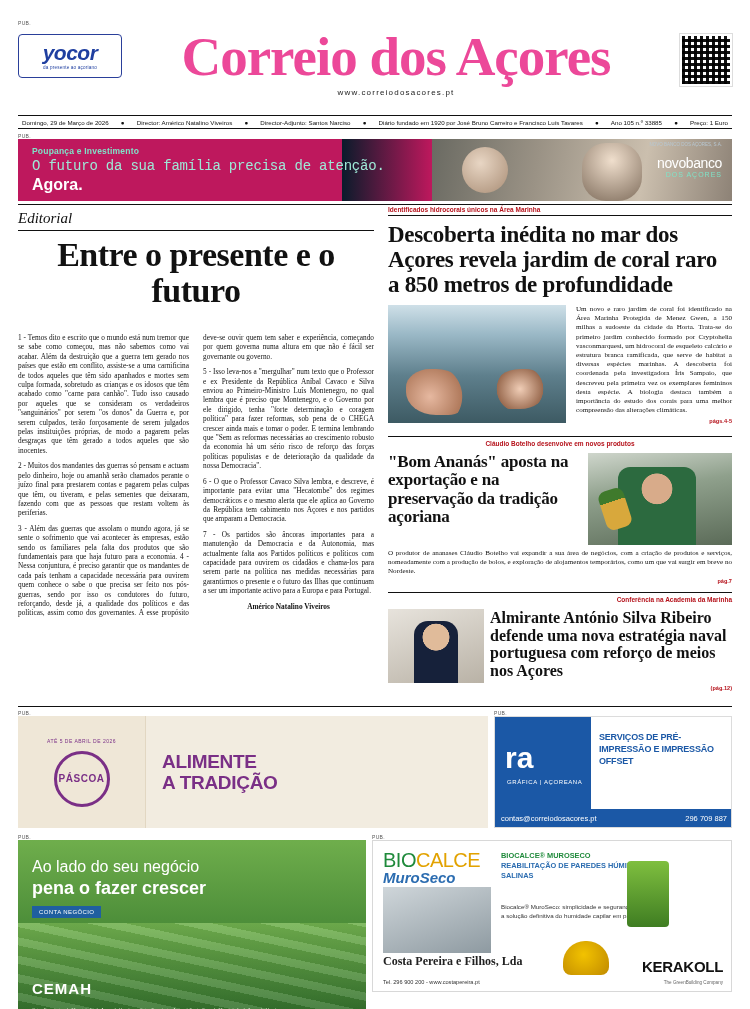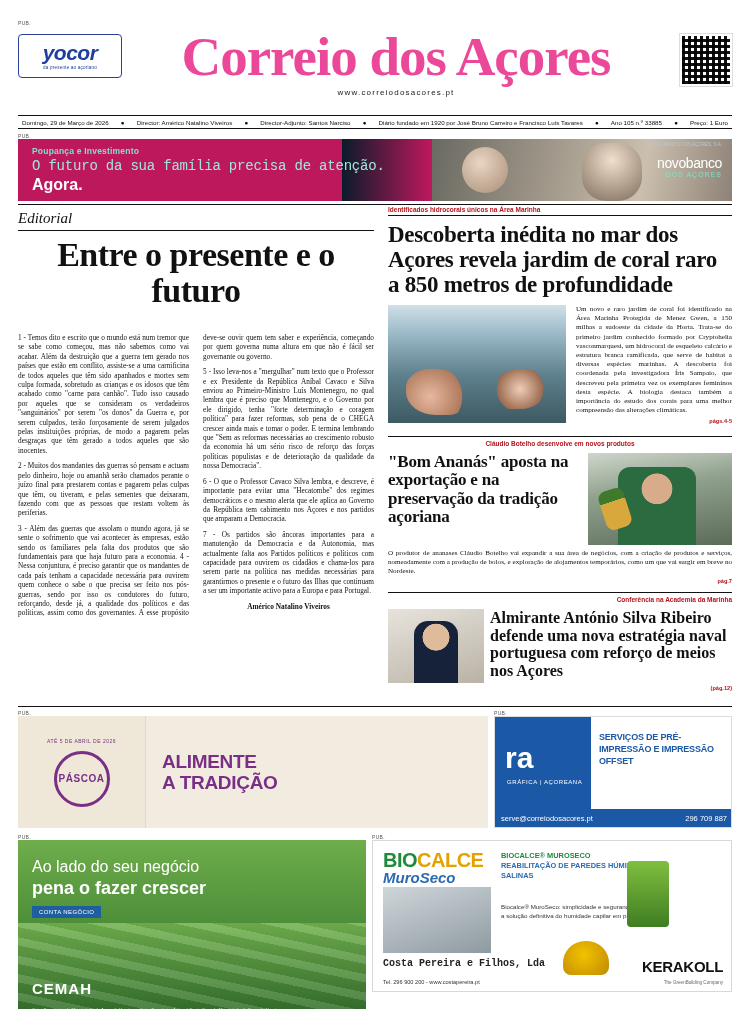--- a/index.html
+++ b/index.html
@@ -397,21 +397,21 @@
     line-height: 6px;
   }
 
   .ad-bio-label { position: absolute; left: 372px; top: 834px; }
   .ad-bio {
     position: absolute; left: 372px; top: 840px; width: 360px; height: 152px;
     background: #ffffff; border: 1px solid #d8d8d8; overflow: hidden;
   }
   .ad-bio .bio1 {
     position: absolute; left: 10px; top: 8px;
-    font-family: "Liberation Sans", sans-serif; font-weight: bold;
+    font-family: "Liberation Sans", sans-serif; font-weight: normal;
     font-size: 20px; color: #1f8a3b; letter-spacing: -.5px;
   }
   .ad-bio .bio1 .c { color: #e2a200; }
   .ad-bio .bio2 {
     position: absolute; left: 10px; top: 28px;
     font-family: "Liberation Sans", sans-serif; font-style: italic; font-weight: bold;
     font-size: 15px; color: #2b6cb0;
   }
   .ad-bio .rtext {
     position: absolute; left: 128px; top: 10px; width: 160px;
@@ -433,22 +433,22 @@
     background: linear-gradient(180deg,#7fbf3f,#3f7d22);
     border-radius: 4px;
   }
   .ad-bio .helmet {
     position: absolute; left: 190px; bottom: 16px; width: 46px; height: 34px;
     background: radial-gradient(circle at 45% 40%, #f2c200, #c08a00);
     border-radius: 22px 22px 8px 8px;
   }
   .ad-bio .costa {
     position: absolute; left: 10px; bottom: 22px;
-    font-family: Liberation Mono, monospace; font-weight: bold;
-    font-size: 10px; color: #222; text-align: right;
+    font-family: Liberation Serif, serif; font-weight: bold;
+    font-size: 12px; color: #222; text-align: right;
   }
   .ad-bio .costaphone {
     position: absolute; left: 10px; bottom: 6px;
     font-family: "Liberation Sans", sans-serif; font-size: 5.6px; color: #333;
   }
   .ad-bio .kera {
     position: absolute; right: 8px; bottom: 16px;
     font-family: "Liberation Sans", sans-serif; font-weight: bold;
     font-size: 15px; color: #111; letter-spacing: -.3px;
   }
@@ -585,21 +585,21 @@
 
   </div>
 
   <div class="pub-tag ad-grafica-label">PUB.</div>
   <div class="ad-grafica">
     <div class="blue"></div>
     <div class="rlogo">ra</div>
     <div class="ga">GRÁFICA  |  AÇOREANA</div>
     <div class="svc">SERVIÇOS DE PRÉ-IMPRESSÃO E IMPRESSÃO OFFSET</div>
     <div class="bar">
-      <span>serve@correiodosacores.pt</span>
+      <span>contas@correiodosacores.pt</span>
       <span>296 709 887</span>
     </div>
   </div>
 
   <div class="pub-tag ad-cemah-label">PUB.</div>
   <div class="ad-cemah">
     <div class="fields"></div>
     <div class="t1">Ao lado do seu negócio</div>
     <div class="t2">pena o fazer crescer</div>
     <div class="btn">CONTA NEGÓCIO</div>

